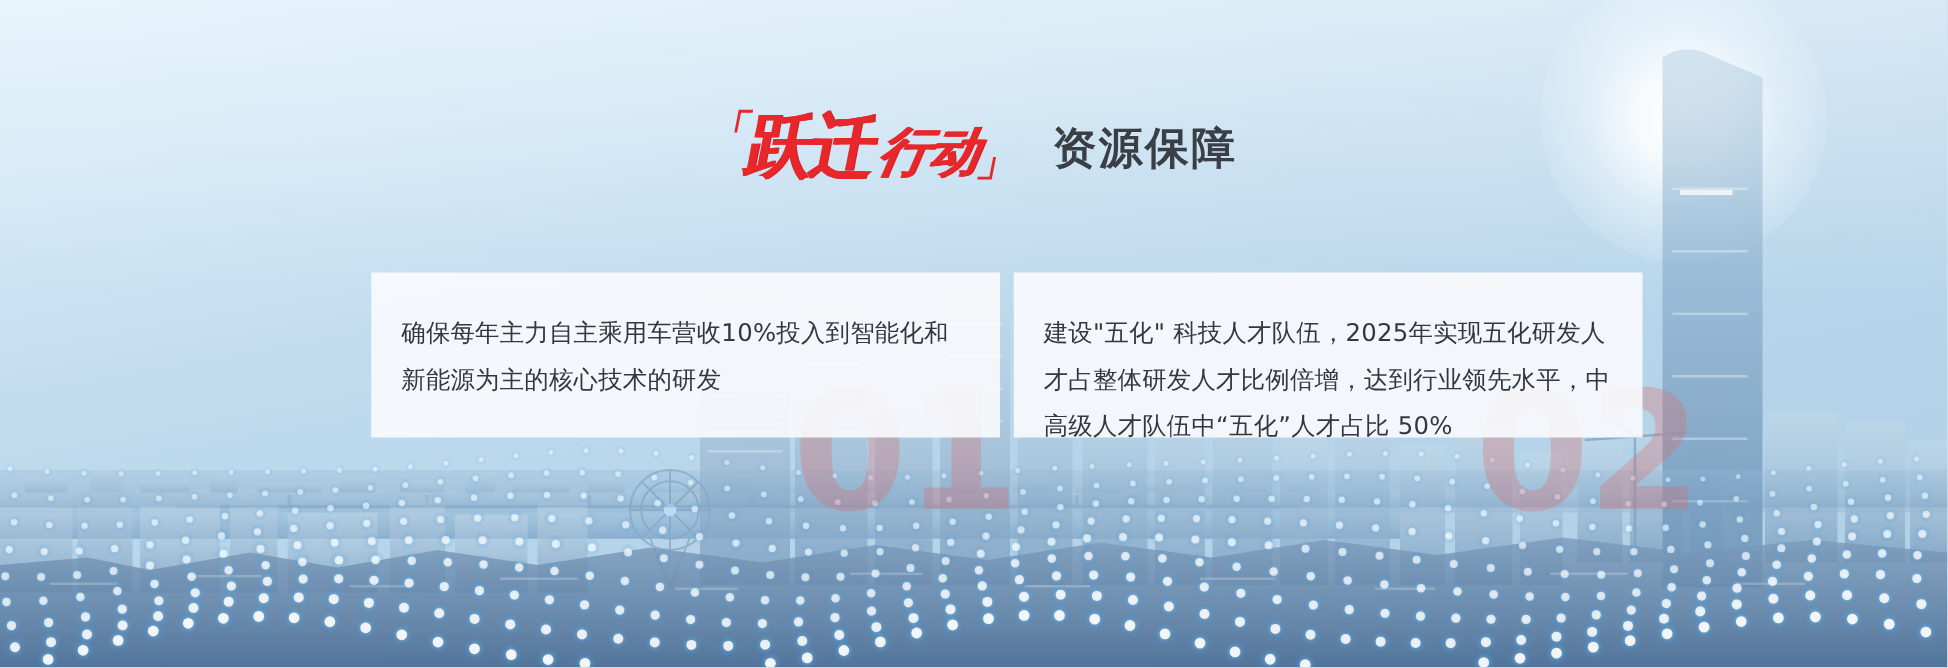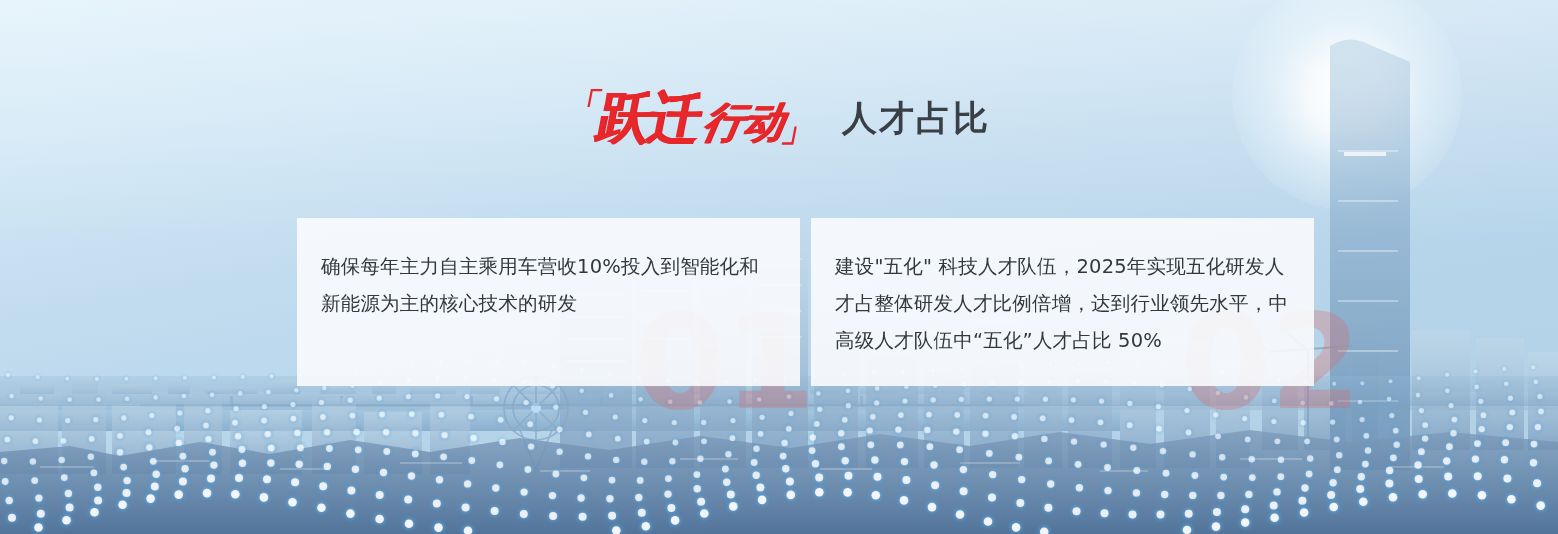--- a/index.html
+++ b/index.html
@@ -89,21 +89,21 @@
     color:rgba(221,102,102,.30);
     letter-spacing:-2px;
     pointer-events:none;
   }
   .wm-01{left:634px;top:296px;}
   .wm-02{left:1180px;top:296px;}
 
   
   .cards{position:absolute;left:297px;top:218px;display:flex;gap:11px;}
   .card{
-    width:503px;height:168px;
+    width:503px;height:132px;
     background:rgba(250,251,253,.90);
     box-sizing:border-box;
     padding:30px 24px 0 24px;
   }
   .card-text{
     color:#333840;
     font-size:19.5px;
     line-height:37px;
     letter-spacing:.2px;
     font-family:"DejaVu Sans","Liberation Sans",sans-serif;
@@ -1254,21 +1254,21 @@
 
   <div class="wm wm-01">01</div>
   <div class="wm wm-02">02</div>
 
   <div class="header">
     <div class="logo-wrap">
       <span class="bracket open">「</span>
       <span class="logo-mark"><span>跃迁</span><span class="sub">行动</span></span>
       <span class="bracket close">」</span>
     </div>
-    <div class="page-title">人才占比</div>
+    <div class="page-title">资源保障</div>
   </div>
 
   <div class="cards">
     <div class="card">
       <p class="card-text">确保每年主力自主乘用车营收10%投入到智能化和新能源为主的核心技术的研发</p>
     </div>
     <div class="card">
       <p class="card-text">建设"五化" 科技人才队伍，2025年实现五化研发人才占整体研发人才比例倍增，达到行业领先水平，中高级人才队伍中“五化”人才占比 50%</p>
     </div>
   </div>

